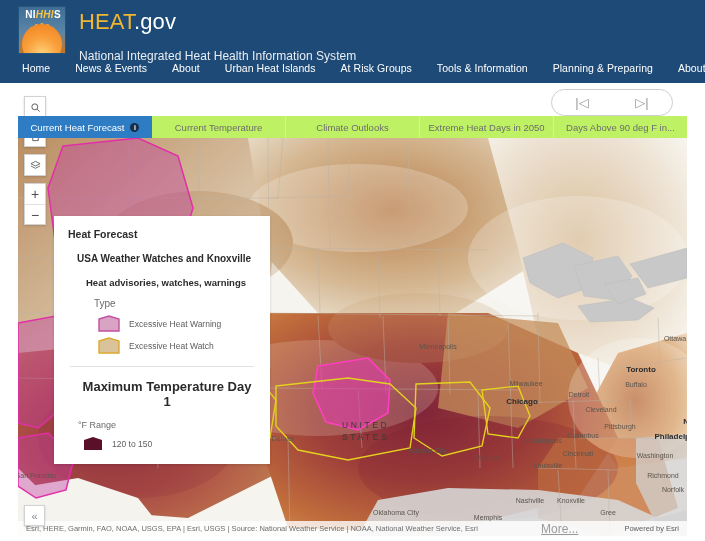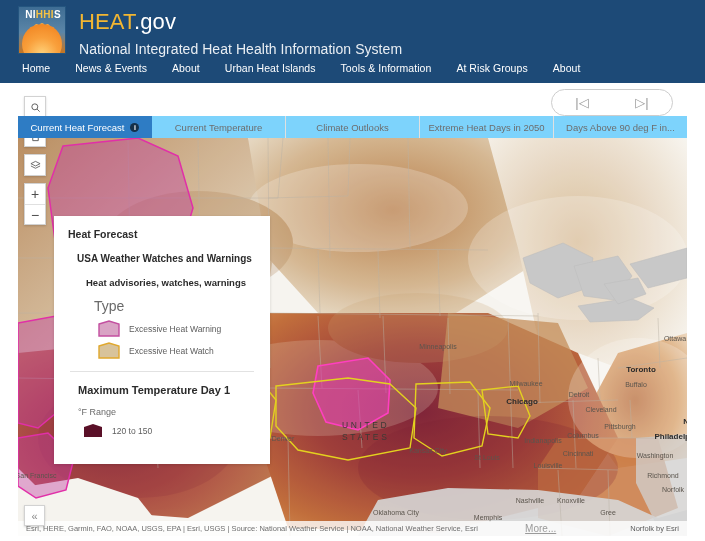--- a/index.html
+++ b/index.html
@@ -57,34 +57,34 @@
     left: 0; top: 2px;
     width: 48px;
     text-align: center;
     font-size: 10px;
     font-weight: bold;
     letter-spacing: 0.3px;
     color: #ffffff;
     z-index: 5;
     font-family: "Liberation Sans", sans-serif;
   }
-  .logo-text .hl { color: #f6c244; }
+  .logo-text .hl { color: #f6c244; font-style: italic; }
 
   .brand-text { margin-left: 13px; padding-top: 4px; }
   .site-title {
     font-size: 22px;
     font-weight: normal;
     line-height: 1.05;
     color: #ffffff;
     letter-spacing: 0.1px;
   }
   .site-title .gold { color: #f2b632; }
   .site-tagline {
-    margin-top: 8px;
-    font-size: 14px;
+    margin-top: 16px;
+    font-size: 12px;
     color: #e9eef3;
     letter-spacing: 0.05px;
   }
 
   .main-nav {
     position: absolute;
     left: 22px; top: 58px;
     display: flex;
     align-items: center;
     gap: 0;
@@ -151,21 +151,21 @@
     border-bottom: 1px solid #e3e3e3;
   }
   .tab {
     flex: 0 0 134px;
     height: 22px;
     display: flex;
     align-items: center;
     justify-content: center;
     font-size: 9.5px;
     color: #6d6d6d;
-    background: #7dd3fc;
+    background: #bef264;
     border-right: 1px solid #e0e0e0;
     cursor: pointer;
     white-space: nowrap;
     overflow: hidden;
     padding: 0 6px;
   }
   .tab.active {
     background: #2e7cc4;
     color: #ffffff;
     border-right: none;
@@ -249,21 +249,21 @@
     margin-bottom: 13px;
   }
   .lg-layer {
     font-size: 9.5px;
     font-weight: bold;
     color: #2b2b2b;
     margin-left: 18px;
     margin-bottom: 10px;
   }
   .lg-field {
-    font-size: 14px;
+    font-size: 10px;
     color: #6a6a6a;
     margin-left: 26px;
     margin-bottom: 6px;
   }
   .lg-row {
     display: flex;
     align-items: center;
     margin-left: 30px;
     margin-bottom: 5px;
   }
@@ -275,25 +275,26 @@
   .lg-row-label {
     font-size: 8.5px;
     color: #5d5d5d;
   }
   .lg-divider {
     height: 1px;
     background: #e2e2e2;
     margin: 12px 2px 12px 2px;
   }
   .lg-section-title {
-    font-size: 11px;
+    font-size: 13px;
     font-weight: bold;
     color: #2b2b2b;
     margin-left: 10px;
     margin-bottom: 11px;
+    text-align: center;
   }
   .lg-field2 {
     font-size: 9px;
     color: #6a6a6a;
     margin-left: 10px;
     margin-bottom: 7px;
   }
   .lg-row2 {
     display: flex;
     align-items: center;
@@ -336,25 +337,25 @@
     padding: 0 8px;
     z-index: 28;
   }
   .attrib-text {
     font-size: 7.5px;
     color: #6e6e6e;
     white-space: nowrap;
     overflow: hidden;
   }
   .attrib-more {
-    font-size: 10px;
+    font-size: 12px;
     color: #9a9a9a;
     cursor: pointer;
     margin-left: auto;
-    margin-right: 74px;
+    margin-right: 46px;
     text-decoration: underline;
   }
   .attrib-powered {
     font-size: 7.5px;
     color: #5c5c5c;
     white-space: nowrap;
     cursor: pointer;
   }
 
   
@@ -382,22 +383,23 @@
       <div class="site-title"><span class="gold">HEAT</span><span>.gov</span></div>
       <div class="site-tagline">National Integrated Heat Health Information System</div>
     </div>
   </div>
 
   <nav class="main-nav">
     <div class="nav-item">Home</div>
     <div class="nav-item">News &amp; Events</div>
     <div class="nav-item">About</div>
     <div class="nav-item">Urban Heat Islands</div>
+    <div class="nav-item">At Risk Groups</div>
     <div class="nav-item">Tools &amp; Information</div>
-    <div class="nav-item">At Risk Groups</div>
+    <div class="nav-item">Planning &amp; Preparing</div>
     <div class="nav-item">About</div>
   </nav>
 </div>
 
 <div class="app-body">
   <div class="widget-frame">
 
     <div class="page-nav">
       <div class="page-nav-btn">|◁</div>
       <div class="page-nav-btn">▷|</div>
@@ -625,21 +627,21 @@
         </div>
         <div class="tool-btn">
           <span class="plusminus">−</span>
         </div>
       </div>
     </div>
 
     <div class="legend-panel">
       <div class="legend-inner">
         <div class="lg-title">Heat Forecast</div>
-        <div class="lg-service">USA Weather Watches and Warnings</div>
+        <div class="lg-service">USA Weather Watches and Knoxville</div>
         <div class="lg-layer">Heat advisories, watches, warnings</div>
         <div class="lg-field">Type</div>
 
         <div class="lg-row">
           <svg class="swatch-poly" viewBox="0 0 22 17">
             <polygon points="1,4 11,1 21,4 21,16 1,16" fill="#d9a3c4" stroke="#c34fa0" stroke-width="1.4"></polygon>
           </svg>
           <span class="lg-row-label">Excessive Heat Warning</span>
         </div>
 
@@ -664,17 +666,17 @@
         </div>
 
       </div>
     </div>
 
     <div class="collapse-handle">«</div>
 
     <div class="attrib-bar">
       <div class="attrib-text">Esri, HERE, Garmin, FAO, NOAA, USGS, EPA | Esri, USGS | Source: National Weather Service | NOAA, National Weather Service, Esri</div>
       <div class="attrib-more">More...</div>
-      <div class="attrib-powered">Norfolk by Esri</div>
+      <div class="attrib-powered">Powered by Esri</div>
     </div>
 
   </div>
 </div>
 
 </body></html>

